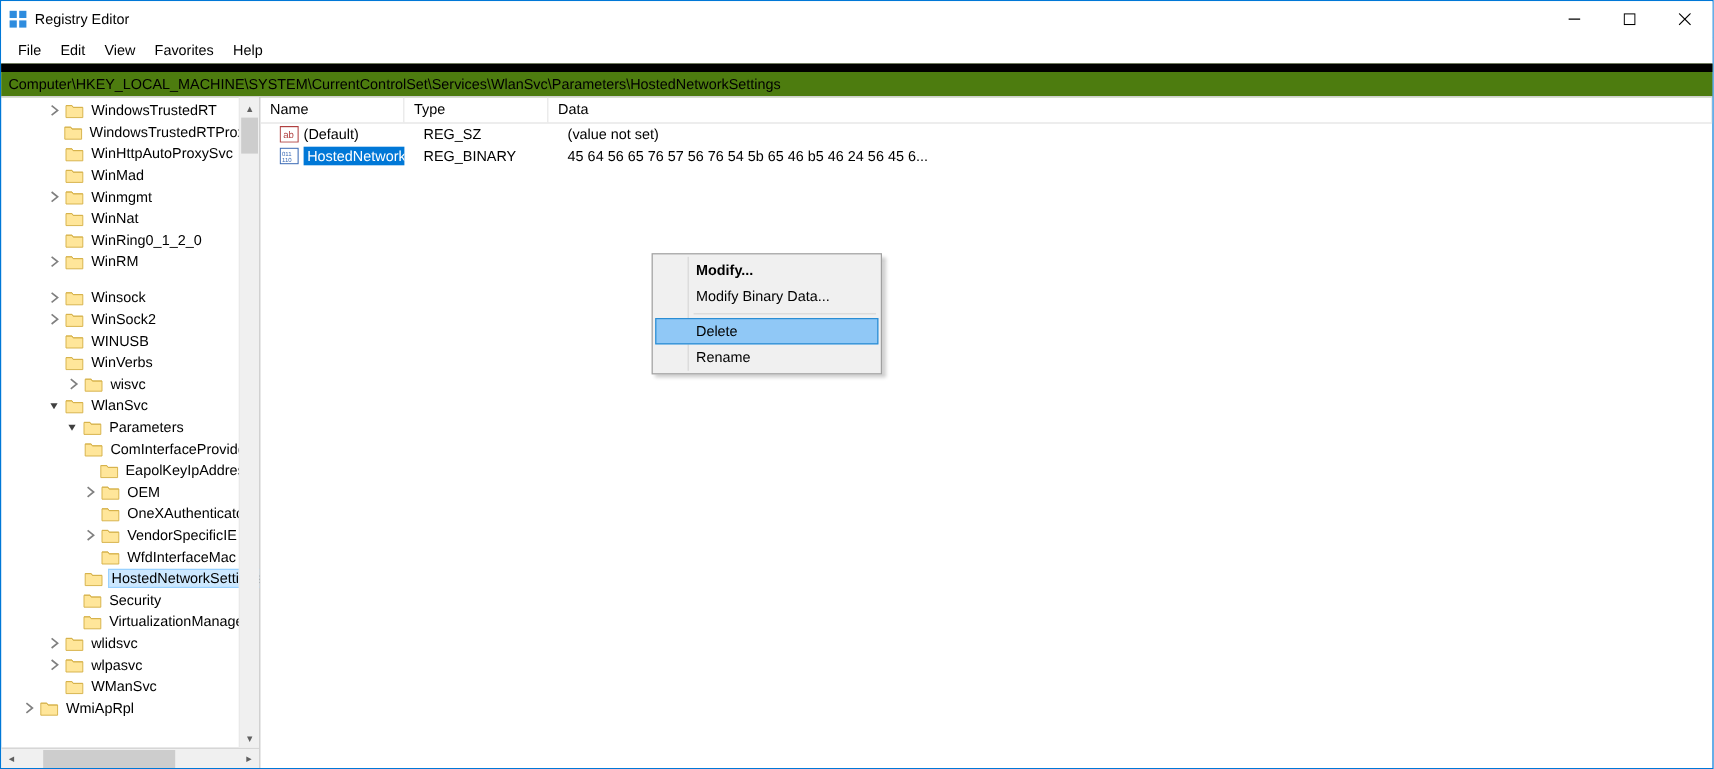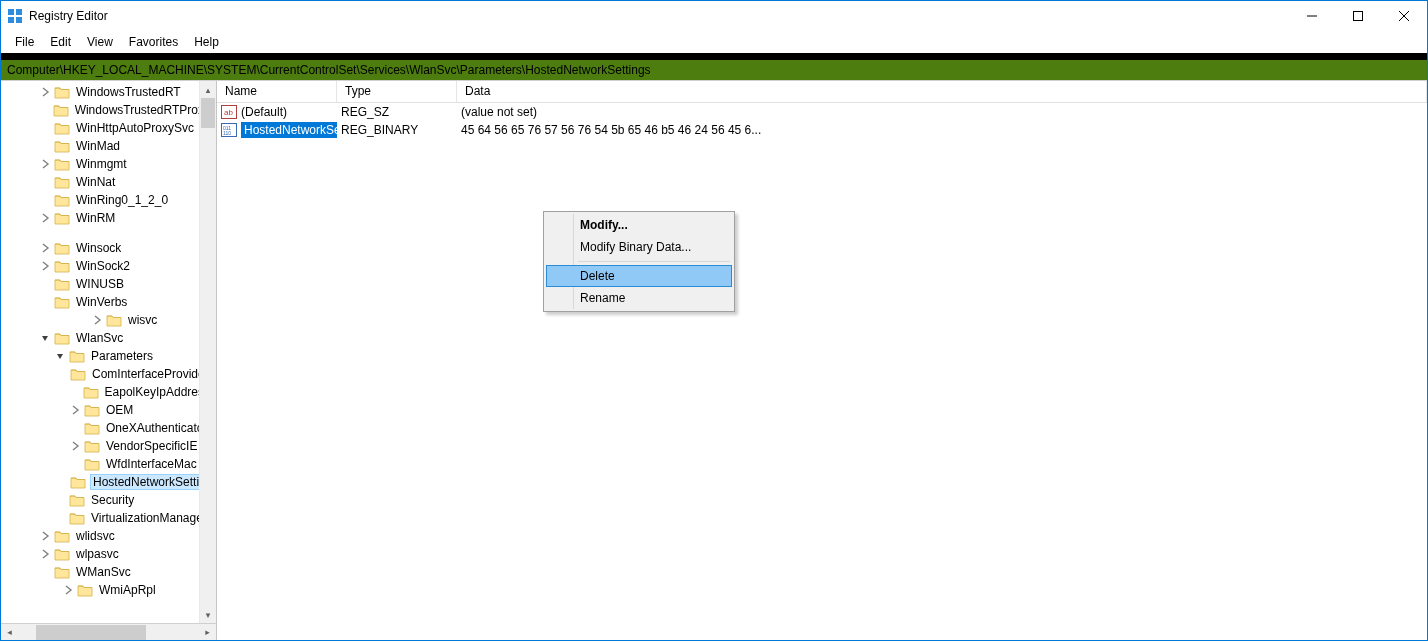--- a/index.html
+++ b/index.html
@@ -148,21 +148,21 @@
     border-right: 1px solid #e6e6e6;
   }
   .col-name{ width:120px; }
   .col-type{ width:120px; }
   .col-data{ flex:1; }
   .listrow {
     display:flex;
     height:18px;
     align-items:center;
   }
-  .listrow .cell { padding: 0 4px; overflow:hidden; white-space:nowrap; text-overflow:ellipsis; }
+  .listrow .cell { padding: 0 16px; overflow:hidden; white-space:nowrap; text-overflow:ellipsis; }
   .cell-name{ width:120px; display:flex; align-items:center; gap:4px; }
   .cell-type{ width:120px; }
   .cell-data{ flex:1; }
   .value-icon {
     width:16px;height:14px;display:inline-flex;align-items:center;justify-content:center;
     flex-shrink:0;
   }
   .listrow.selected .cell-name .vname {
     background:#0078d7;
     color:#fff;
@@ -382,21 +382,21 @@
           <div class="treerow" style="padding-left: 39px;">
             <span class="expander"></span>
             <span class="folder-icon">
               <svg width="16" height="14" viewBox="0 0 16 14">
                 <path d="M1 3 h5 l1 1.5 h8 v8.5 h-14 z" fill="#ffe69a" stroke="#d6b24a" stroke-width="0.8"></path>
                 <path d="M1 3 h5 l1 1.5 h8" fill="none" stroke="#d6b24a" stroke-width="0.8"></path>
               </svg>
             </span>
             <span class="label">WinVerbs</span>
           </div>
-          <div class="treerow" style="padding-left: 55px; margin-left: 36px;">
+          <div class="treerow" style="padding-left: 55px;">
             <span class="expander">
               <svg width="10" height="10" viewBox="0 0 10 10">
                 <path d="M3 1 L8 5 L3 9" fill="none" stroke="#808080" stroke-width="1.4"></path>
               </svg>
             </span>
             <span class="folder-icon">
               <svg width="16" height="14" viewBox="0 0 16 14">
                 <path d="M1 3 h5 l1 1.5 h8 v8.5 h-14 z" fill="#ffe69a" stroke="#d6b24a" stroke-width="0.8"></path>
                 <path d="M1 3 h5 l1 1.5 h8" fill="none" stroke="#d6b24a" stroke-width="0.8"></path>
               </svg>
@@ -560,21 +560,21 @@
           <div class="treerow" style="padding-left: 39px;">
             <span class="expander"></span>
             <span class="folder-icon">
               <svg width="16" height="14" viewBox="0 0 16 14">
                 <path d="M1 3 h5 l1 1.5 h8 v8.5 h-14 z" fill="#ffe69a" stroke="#d6b24a" stroke-width="0.8"></path>
                 <path d="M1 3 h5 l1 1.5 h8" fill="none" stroke="#d6b24a" stroke-width="0.8"></path>
               </svg>
             </span>
             <span class="label">WManSvc</span>
           </div>
-          <div class="treerow" style="padding-left: 62px;">
+          <div class="treerow" style="padding-left: 18px;">
             <span class="expander">
               <svg width="10" height="10" viewBox="0 0 10 10">
                 <path d="M3 1 L8 5 L3 9" fill="none" stroke="#808080" stroke-width="1.4"></path>
               </svg>
             </span>
             <span class="folder-icon">
               <svg width="16" height="14" viewBox="0 0 16 14">
                 <path d="M1 3 h5 l1 1.5 h8 v8.5 h-14 z" fill="#ffe69a" stroke="#d6b24a" stroke-width="0.8"></path>
                 <path d="M1 3 h5 l1 1.5 h8" fill="none" stroke="#d6b24a" stroke-width="0.8"></path>
               </svg>

